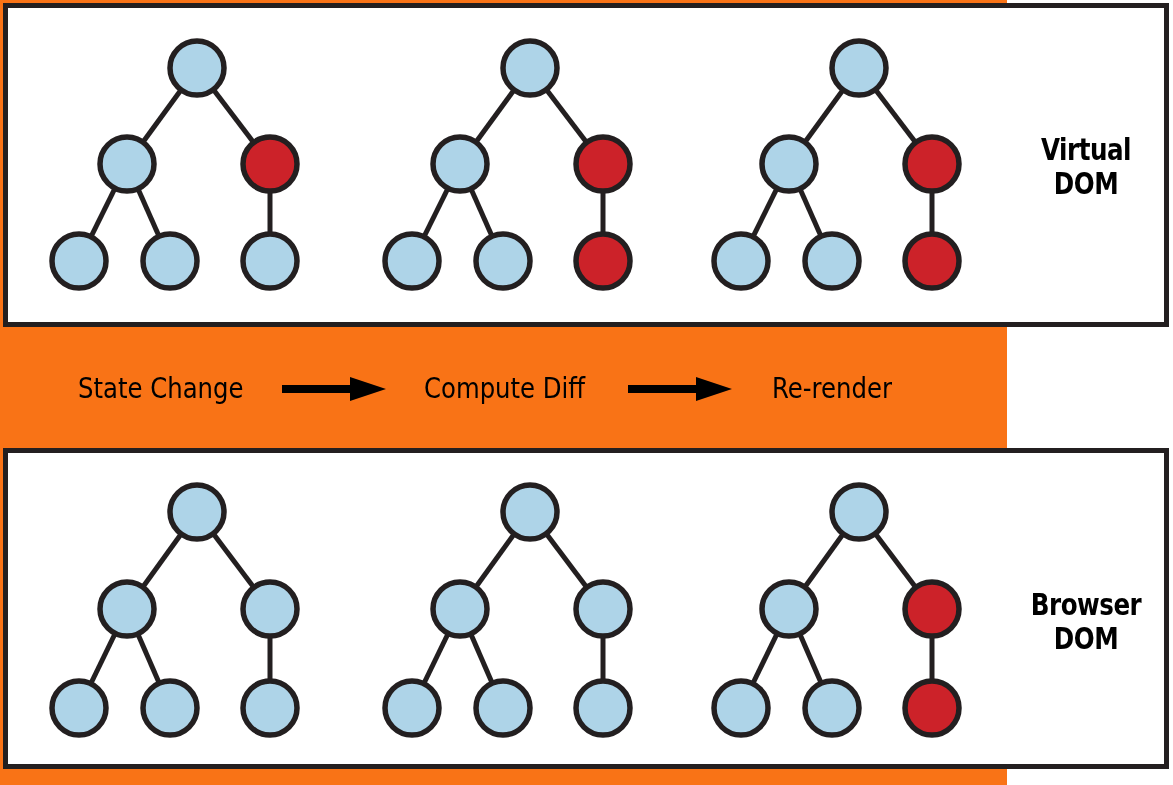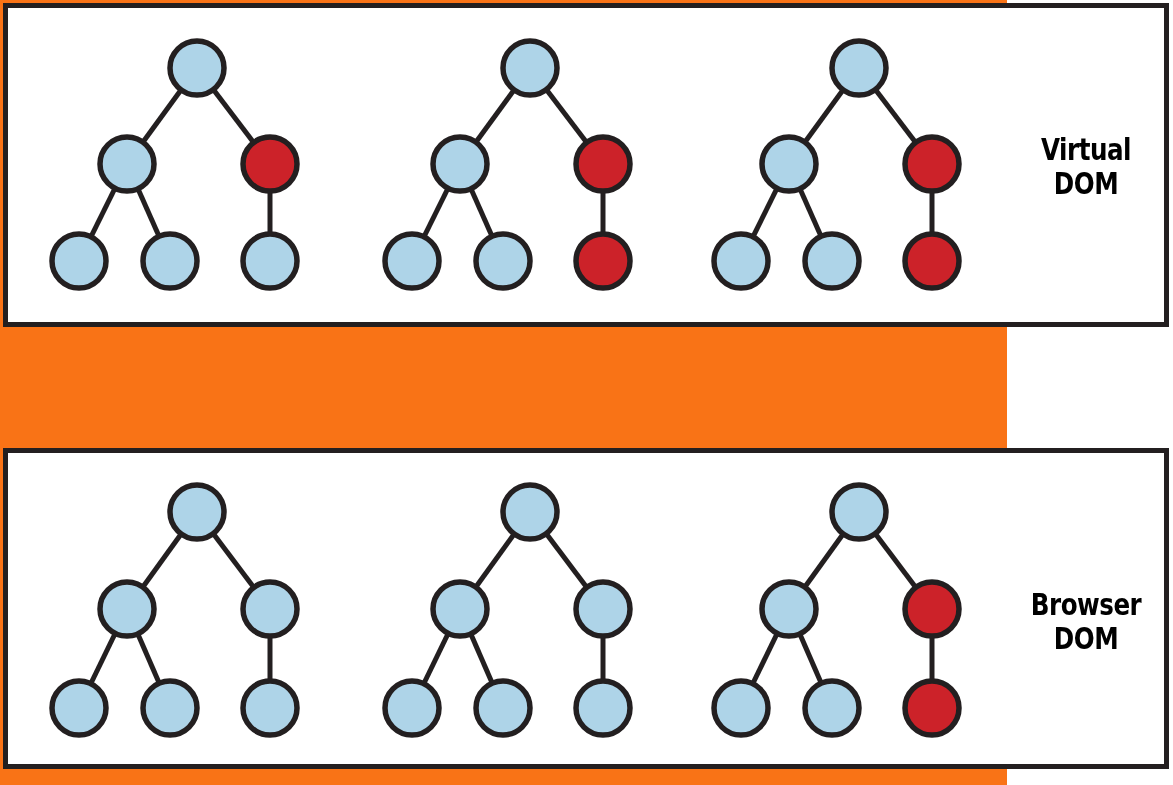--- a/index.html
+++ b/index.html
@@ -184,14 +184,31 @@
         <line x1="932" y1="609" x2="932" y2="708" stroke="#231f20" stroke-width="5" stroke-linecap="butt"></line>
         <circle cx="859" cy="512" r="27" fill="#aed4e8" stroke="#231f20" stroke-width="5.5"></circle>
         <circle cx="789" cy="609" r="27" fill="#aed4e8" stroke="#231f20" stroke-width="5.5"></circle>
         <circle cx="932" cy="609" r="27" fill="#cc2229" stroke="#231f20" stroke-width="5.5"></circle>
         <circle cx="741" cy="708" r="27" fill="#aed4e8" stroke="#231f20" stroke-width="5.5"></circle>
         <circle cx="832" cy="708" r="27" fill="#aed4e8" stroke="#231f20" stroke-width="5.5"></circle>
         <circle cx="932" cy="708" r="27" fill="#cc2229" stroke="#231f20" stroke-width="5.5"></circle>
       </g>
     </svg>
 
+  <div id="flow-row">
+    <div class="flow-text" id="flow-state">State Change</div>
+
+    <svg class="flow-arrow" id="flow-arrow-1" viewBox="0 0 104 26" xmlns="http://www.w3.org/2000/svg">
+      <rect x="0" y="9" width="72" height="8" fill="#000000"></rect>
+      <polygon points="68,1 104,13 68,25" fill="#000000"></polygon>
+    </svg>
+
+    <div class="flow-text" id="flow-diff">Compute Diff</div>
+
+    <svg class="flow-arrow" id="flow-arrow-2" viewBox="0 0 104 26" xmlns="http://www.w3.org/2000/svg">
+      <rect x="0" y="9" width="72" height="8" fill="#000000"></rect>
+      <polygon points="68,1 104,13 68,25" fill="#000000"></polygon>
+    </svg>
+
+    <div class="flow-text" id="flow-render">Re-render</div>
+  </div>
 
 </div>
 
 </body></html>

